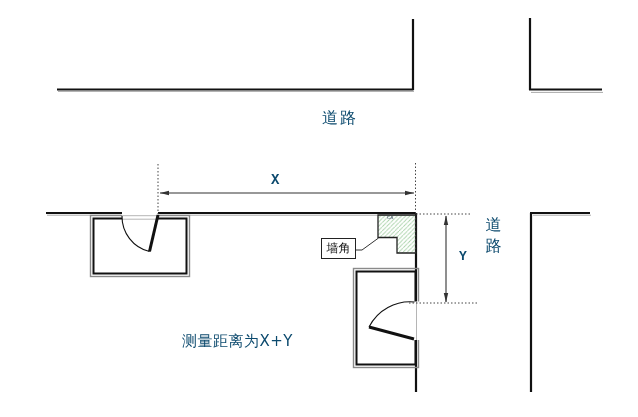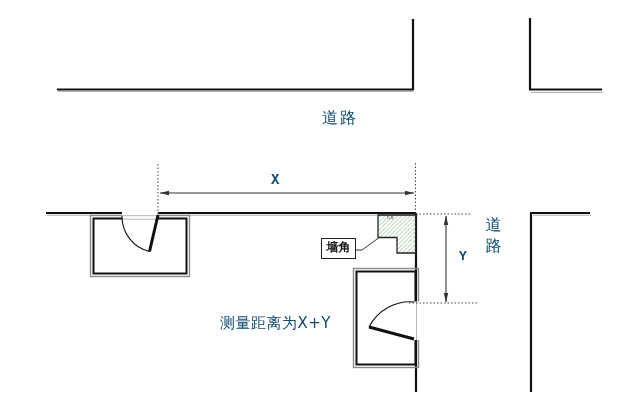--- a/index.html
+++ b/index.html
@@ -18,24 +18,24 @@
   .dotted{stroke:#444;stroke-width:1;fill:none;stroke-dasharray:1.5 2;}
   .hatchEdge{stroke:#222;stroke-width:1.3;}
   .leader{stroke:#333;stroke-width:1;fill:none;}
   .lbl{position:absolute;color:#0c4a6e;white-space:nowrap;}
   .cad{font-family:"Liberation Mono","DejaVu Sans Mono",monospace;font-weight:bold;}
   #road-label-top{left:322px;top:108px;font-size:16px;letter-spacing:2px;}
   #road-label-right{left:484px;top:215px;width:19px;font-size:16px;line-height:20.5px;
                     word-break:break-all;text-align:center;white-space:normal;}
   #dim-x-label{left:271px;top:172px;font-size:14px;}
   #dim-y-label{left:459px;top:249px;font-size:13px;}
-  #measure-note{left:182px;top:314px;font-size:15px;letter-spacing:0.5px;margin-left:38px;}
+  #measure-note{left:182px;top:332px;font-size:15px;letter-spacing:0.5px;}
   #wall-corner-box{left:321px;top:238px;width:33px;height:19px;border:1.4px solid #222;
-                   background:#fff;font-size:12px;display:flex;align-items:flex-start;
-                   justify-content:center;position:absolute;color:#111;font-weight:bold;}
+                   background:#fff;font-size:12px;display:flex;align-items:center;
+                   justify-content:center;position:absolute;color:#111;}
   #corner-mark{left:387px;top:214px;font-size:5px;color:#33415c;transform:scale(.9);transform-origin:left top;}
 </style>
 </head>
 <body>
 
 <div id="stage">
 
   <svg id="linework" width="638" height="417" viewBox="0 0 638 417">
     <defs>
       <pattern id="hatch" width="4.2" height="4.2" patternUnits="userSpaceOnUse">

